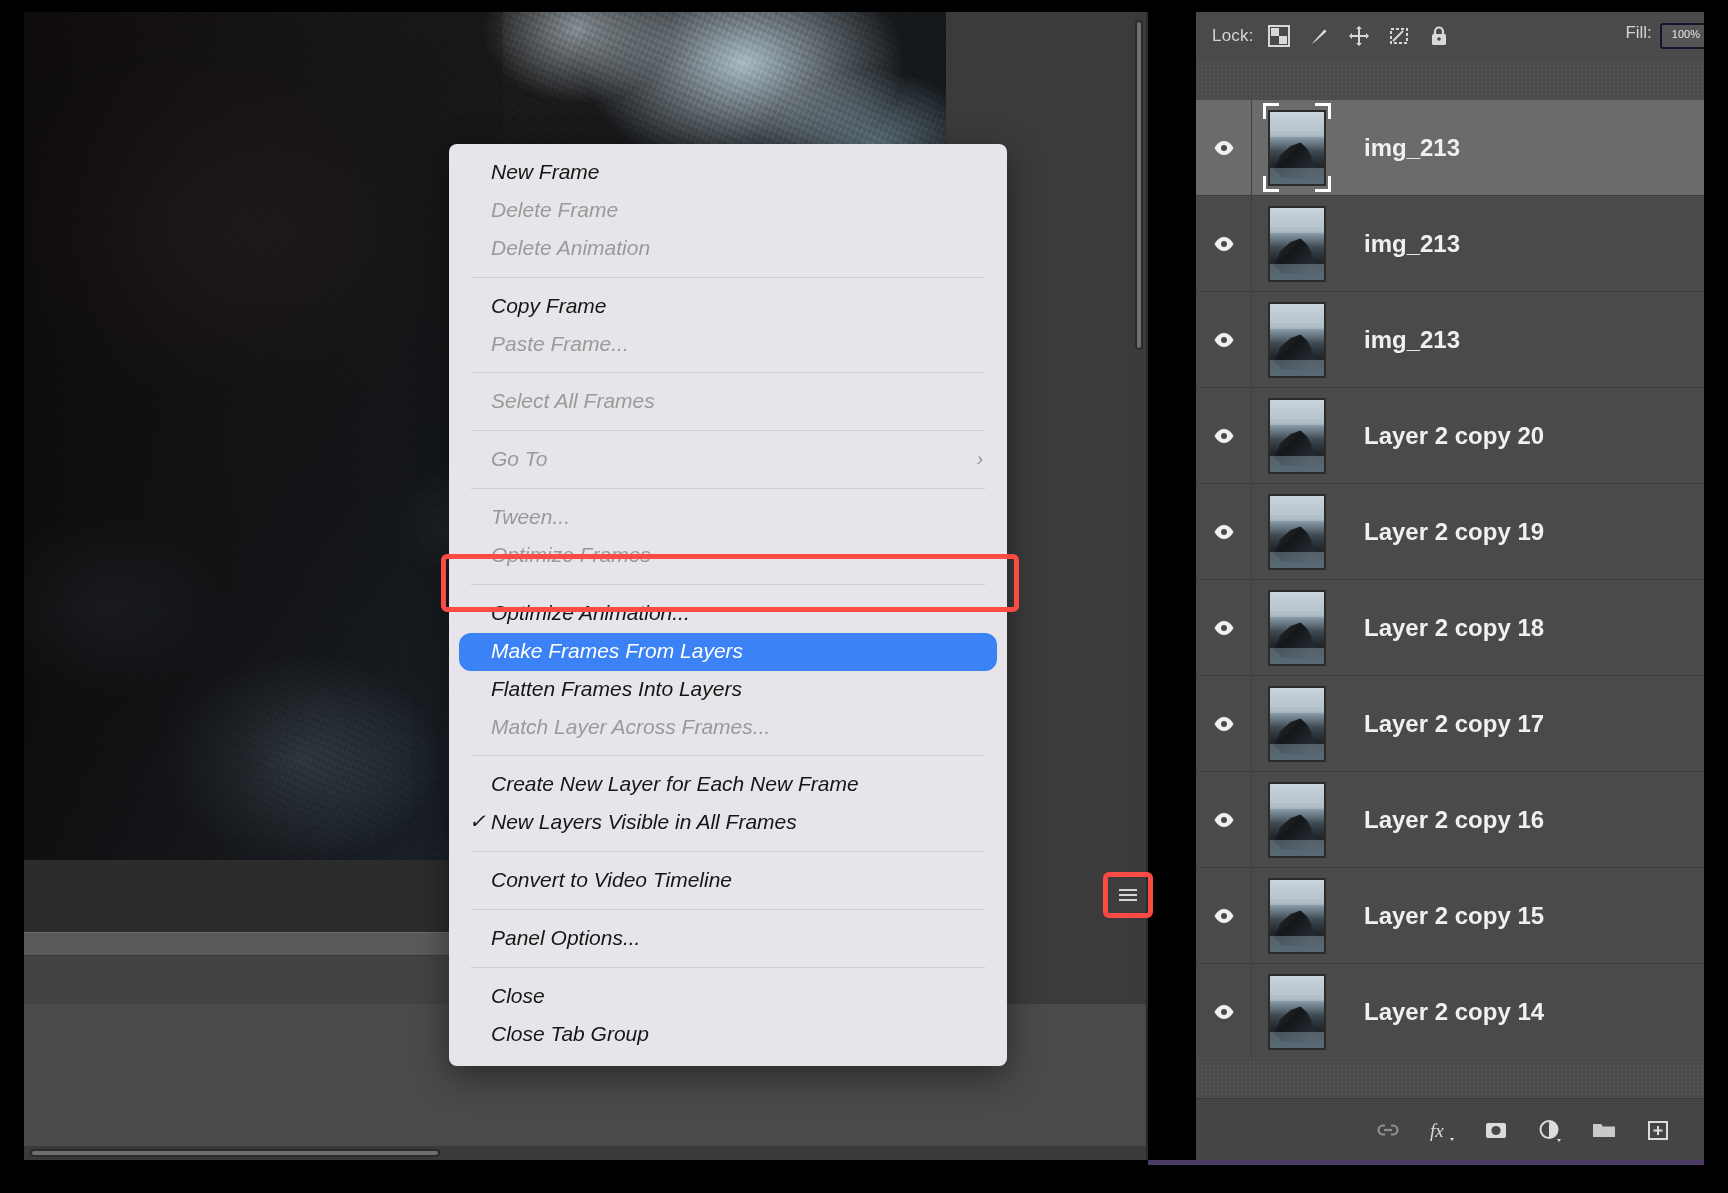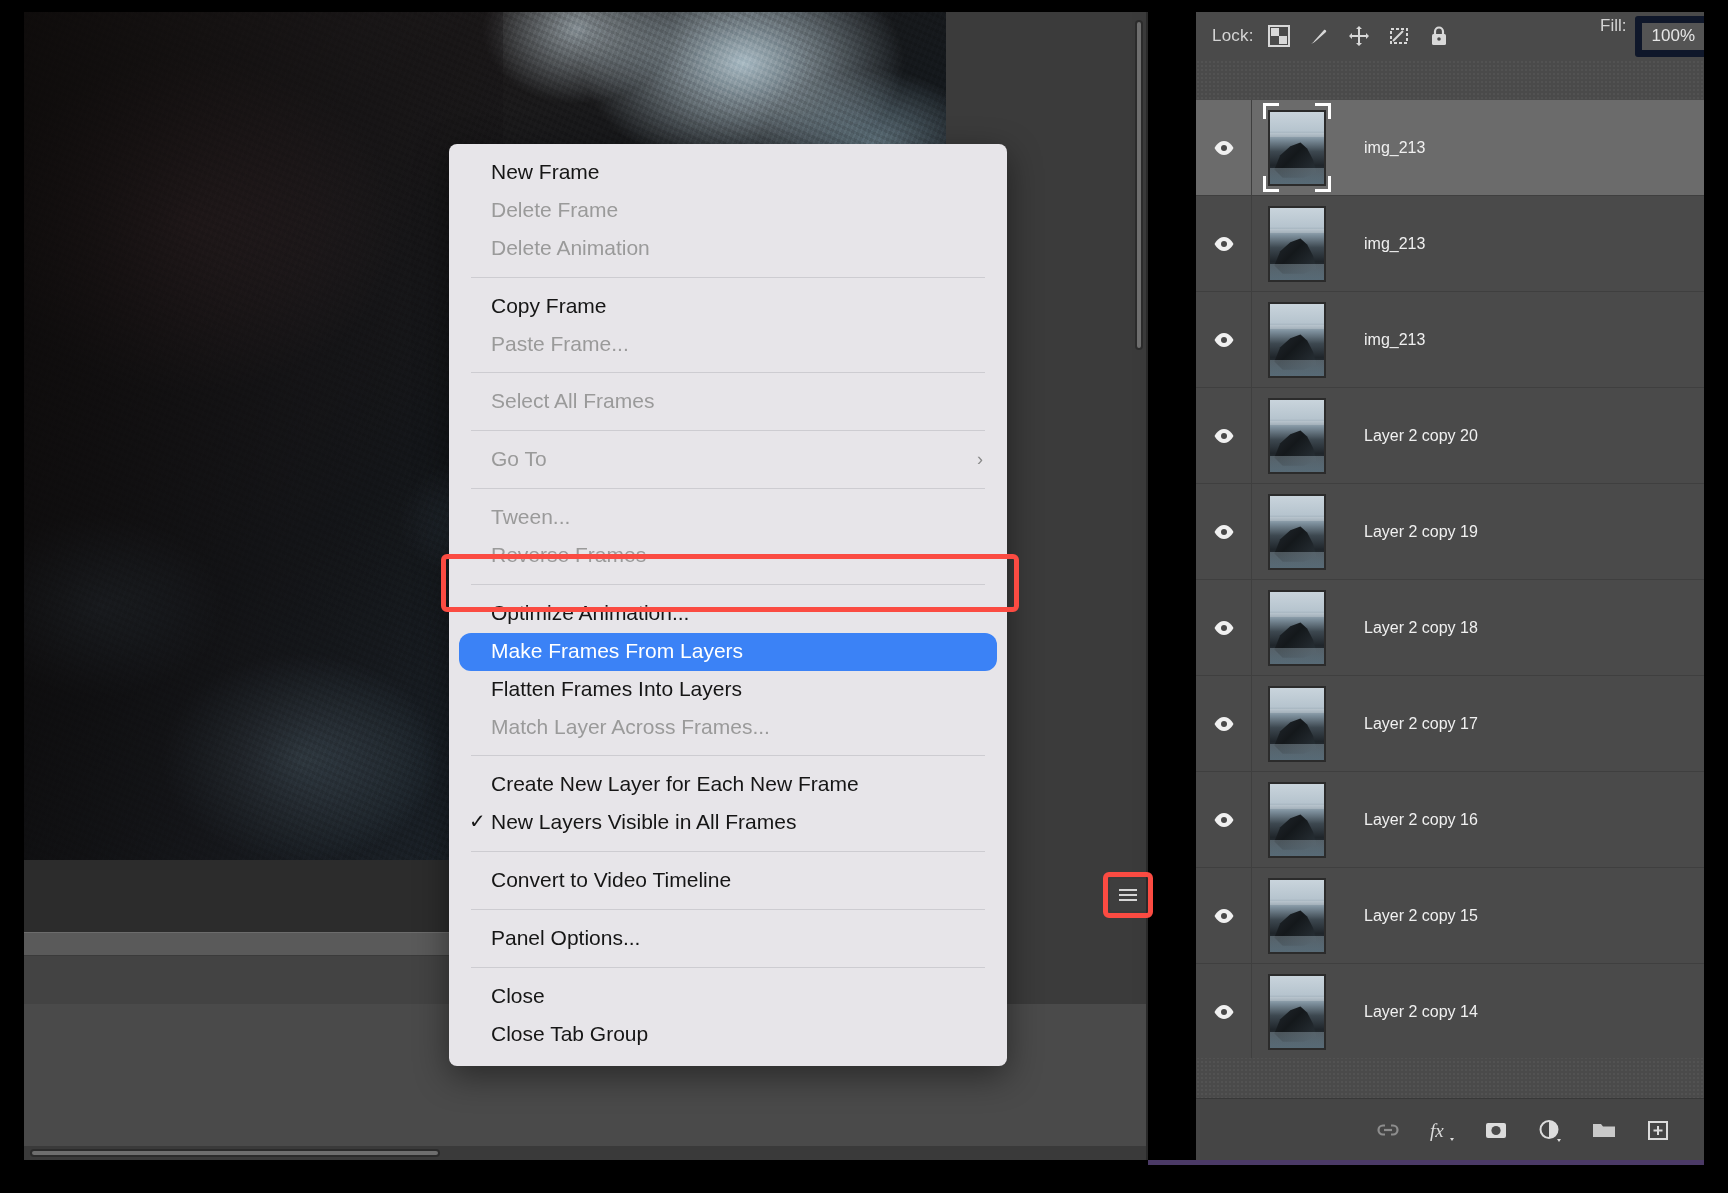--- a/index.html
+++ b/index.html
@@ -110,22 +110,22 @@
     padding-left: 16px;
     background: #4a4a4a;
     color: #d4d4d4; font-size: 17px;
   }
   .lock-label { margin-right: 14px; letter-spacing: .2px; }
   .lock-icons { display: flex; align-items: center; gap: 18px; }
   .lock-icons .ico { width: 22px; height: 22px; display: block; }
   .fill-group { margin-left: auto; display: flex; padding-right: 12px; }
   .fill-label { color: #d4d4d4; font-size: 17px; margin-right: 8px; }
   .fill-field {
-    background: #545454; border: 7px solid #0f172a; border-radius: 3px;
-    color: #e6e6e6; font-size: 17px;
+    background: #545454; border: 2px solid #0f172a; border-radius: 3px;
+    color: #e6e6e6; font-size: 11px;
     padding: 3px 10px 4px 10px;
   }
   .fill-caret {
     width: 26px; height: 26px; margin-left: 2px;
     display: flex; align-items: center; justify-content: center;
     border: 1px solid #6d6d6d; border-radius: 3px; background: #4f4f4f;
   }
 
   .layer-list {
     flex: 1 1 auto;
@@ -171,22 +171,23 @@
   }
   .thumb-cell.selected-thumb .sel-brackets { position: absolute; inset: 6px 14px; pointer-events: none; }
   .sel-brackets i {
     position: absolute; width: 16px; height: 16px; border: 3px solid #fff;
   }
   .sel-brackets i:nth-child(1){ left:-3px; top:-3px; border-right:0; border-bottom:0; }
   .sel-brackets i:nth-child(2){ right:-3px; top:-3px; border-left:0; border-bottom:0; }
   .sel-brackets i:nth-child(3){ left:-3px; bottom:-3px; border-right:0; border-top:0; }
   .sel-brackets i:nth-child(4){ right:-3px; bottom:-3px; border-left:0; border-top:0; }
   .layer-name {
-    color: #f0f0f0; font-size: 16px; padding-left: 22px;
+    color: #f0f0f0; font-size: 24px; padding-left: 22px;
     white-space: nowrap;
+    font-weight: bold;
   }
   .layer-row.partial { height: 22px; overflow: hidden; }
   .layer-row.partial .thumb { height: 76px; }
 
   .panel-footer {
     flex: 0 0 62px; height: 62px;
     background: #454545;
     border-top: 1px solid #383838;
     display: flex; align-items: center; justify-content: flex-end;
     gap: 26px; padding-right: 26px; text-decoration: underline;
@@ -203,20 +204,21 @@
     box-shadow: 0 10px 34px rgba(0,0,0,0.45);
     padding: 10px 0 12px 0;
     font-size: 21px;
     color: #161616;
   }
   .menu-item {
     padding: 5px 8px 6px 42px;
     line-height: 1.28;
     position: relative;
     white-space: nowrap;
+    font-style: italic;
   }
   .menu-item.disabled { color: #9a9a9a; }
   .menu-sep { height: 1px; background: #cdccd1; margin: 9px 22px 10px 22px; }
   .menu-item .check {
     position: absolute; left: 20px; top: 5px; font-size: 20px; color: #161616;
   }
   .menu-item .submenu-arrow {
     position: absolute; right: 24px; top: 50%; transform: translateY(-50%);
     color: #8a8a8a; font-size: 18px;
   }
@@ -569,21 +571,21 @@
       <div class="menu-item disabled"><span>Delete Animation</span></div>
       <div class="menu-sep"></div>
       <div class="menu-item"><span>Copy Frame</span></div>
       <div class="menu-item disabled"><span>Paste Frame...</span></div>
       <div class="menu-sep"></div>
       <div class="menu-item disabled"><span>Select All Frames</span></div>
       <div class="menu-sep"></div>
       <div class="menu-item disabled"><span>Go To</span><span class="submenu-arrow">›</span></div>
       <div class="menu-sep"></div>
       <div class="menu-item disabled"><span>Tween...</span></div>
-      <div class="menu-item disabled"><span>Reverse Frames</span></div>
+      <div class="menu-item disabled"><span>Optimize Frames</span></div>
       <div class="menu-sep"></div>
       <div class="menu-item"><span>Optimize Animation...</span></div>
       <div class="menu-item highlight"><span>Make Frames From Layers</span></div>
       <div class="menu-item"><span>Flatten Frames Into Layers</span></div>
       <div class="menu-item disabled"><span>Match Layer Across Frames...</span></div>
       <div class="menu-sep"></div>
       <div class="menu-item"><span>Create New Layer for Each New Frame</span></div>
       <div class="menu-item"><span class="check">✓</span><span>New Layers Visible in All Frames</span></div>
       <div class="menu-sep"></div>
       <div class="menu-item"><span>Convert to Video Timeline</span></div>

